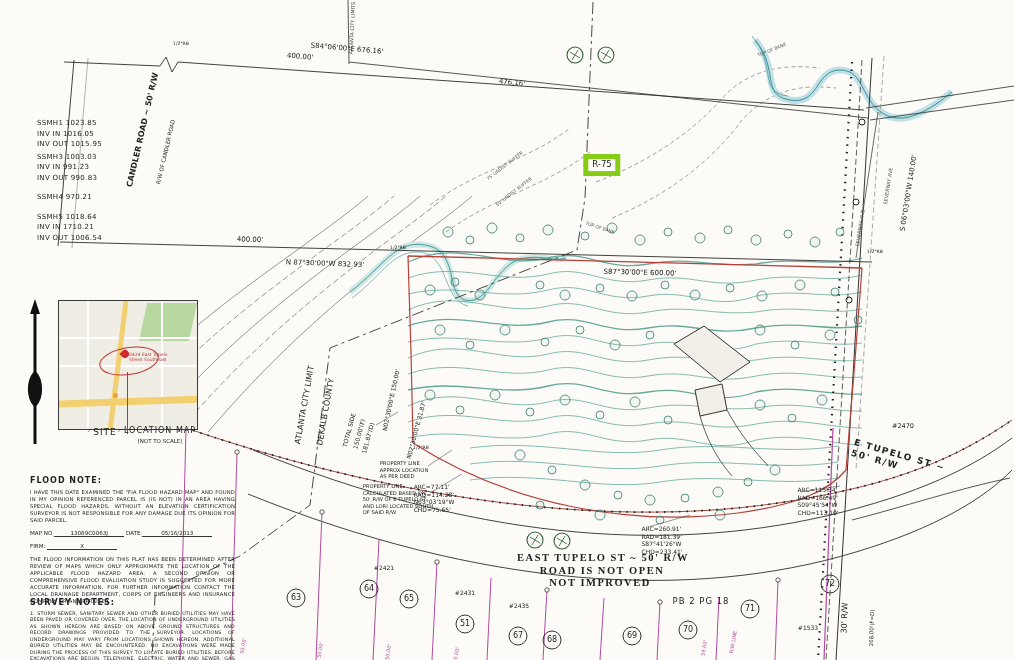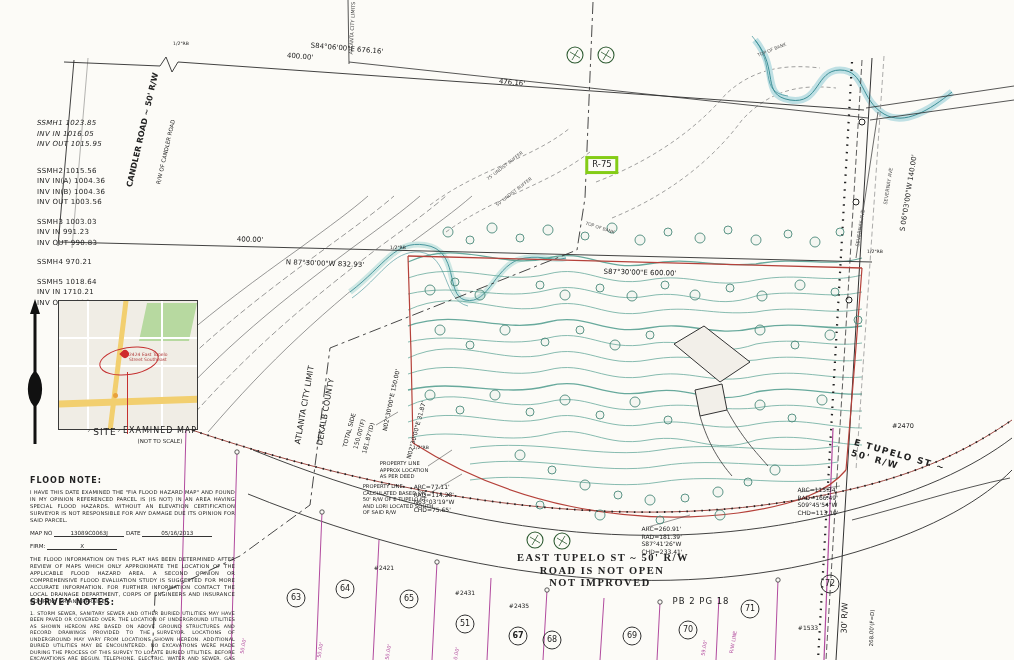--- a/index.html
+++ b/index.html
@@ -1,21 +1,21 @@
 <!DOCTYPE html>
 <html><head>
 <meta charset="utf-8">
 <style>
   html,body{margin:0;padding:0;}
   .sheet{position:relative;width:1014px;height:660px;background:#fcfbf7;overflow:hidden;
          font-family:"DejaVu Sans",sans-serif;color:#222;}
   svg.draw{position:absolute;left:0;top:0;}
   .lbl{position:absolute;white-space:pre-line;line-height:1.25;transform:translate(-50%,-50%);
        color:#222;pointer-events:none;}
-  .lbl.boxed{border:3px solid #84cc16;padding:0 4px;background:#fcfbf7;line-height:1.4;}
+  .lbl.boxed{border:5px solid #84cc16;padding:0 4px;background:#fcfbf7;line-height:1.4;}
   .lot{position:absolute;width:17px;height:17px;border:1px solid #333;border-radius:50%;
        font-size:8px;line-height:16px;text-align:center;transform:translate(-50%,-50%);}
   .noteblock{position:absolute;font-size:7px;line-height:1.5;letter-spacing:.3px;white-space:pre-line;}
   .paper-note{position:absolute;width:205px;}
   .paper-note h4{margin:0 0 4px 0;font-size:8px;font-weight:700;letter-spacing:1px;}
   .paper-note p{margin:0 0 6px 0;font-size:5.2px;line-height:1.35;text-align:justify;letter-spacing:.2px;}
   .blankrow{font-size:5.6px;margin:2px 0 6px 0;}
   .blankrow .fill{display:inline-block;min-width:70px;border-bottom:.7px solid #333;text-align:center;}
   .inset{position:absolute;left:58px;top:300px;width:138px;height:128px;border:1.5px solid #3a3a3a;
          background:#f0ede5;overflow:hidden;}
@@ -246,26 +246,23 @@
           <line x1="532" y1="545" x2="538" y2="535" stroke="#2f5c33" stroke-width="0.8"></line>
         </g>
         <g>
           <circle cx="562" cy="541" r="8" fill="none" stroke="#2f5c33" stroke-width="1.1"></circle>
           <line x1="557" y1="538" x2="567" y2="544" stroke="#2f5c33" stroke-width="0.8"></line>
           <line x1="559" y1="546" x2="565" y2="536" stroke="#2f5c33" stroke-width="0.8"></line>
         </g>
       </g>
   </svg>
 
-  <div id="ssmh" class="noteblock" style="left:37px;top:118px;"><div style="margin-bottom: 16px; font-style: italic;">SSMH1 1023.85
+  <div id="ssmh" class="noteblock" style="left:37px;top:118px;"><div style="margin-bottom: 2px;">SSMH1 1023.85
 INV IN 1016.05
-INV OUT 1015.95</div><div style="margin-bottom: 9px;">SSMH2 1015.56
-INV IN(A) 1004.36
-INV IN(B) 1004.36
-INV OUT 1003.56</div><div style="margin-bottom: 9px;">SSMH3 1003.03
+INV OUT 1015.95</div><div style="margin-bottom: 9px;">SSMH3 1003.03
 INV IN 991.23
 INV OUT 990.83</div><div style="margin-bottom: 9px;">SSMH4 970.21</div><div style="margin-bottom: 9px;">SSMH5 1018.64
 INV IN 1710.21
 INV OUT 1006.54</div></div>
 
   <svg class="narrow" width="22" height="152">
     <path d="M11,3 L6,18 L9.5,18 L9.5,76 C2,84 2,102 9.5,110 L9.5,148 L12.5,148 L12.5,110 C20,102 20,84 12.5,76 L12.5,18 L16,18 Z" fill="#111"></path>
   </svg>
 
   <div class="inset">
@@ -277,21 +274,21 @@
     <div class="road-y1"></div>
     <div class="road-y2"></div>
     <div class="ellipse"></div>
     <div class="pin"></div>
     <div class="pintext">2424 East Tupelo
 Street Southeast</div>
     <div style="position:absolute;left:54px;top:92px;width:5px;height:5px;border-radius:50%;background:#e8a13c;"></div>
   </div>
   <div class="redline"></div>
   <div class="lbl" style="left:105px;top:433px;font-size:9px;letter-spacing:1px;">SITE</div>
-  <div class="lbl" style="left:160px;top:431px;font-size:8px;letter-spacing:1px;">EXAMINED MAP</div>
+  <div class="lbl" style="left:160px;top:431px;font-size:8px;letter-spacing:1px;">LOCATION MAP</div>
   <div class="lbl" style="left:160px;top:441px;font-size:5.5px;">(NOT TO SCALE)</div>
 
   <div class="paper-note" style="left:30px;top:476px;">
     <h4>FLOOD NOTE:</h4>
     <p>I HAVE THIS DATE EXAMINED THE "FIA FLOOD HAZARD MAP" AND FOUND IN MY OPINION REFERENCED PARCEL IS (IS NOT) IN AN AREA HAVING SPECIAL FLOOD HAZARDS. WITHOUT AN ELEVATION CERTIFICATION SURVEYOR IS NOT RESPONSIBLE FOR ANY DAMAGE DUE ITS OPINION FOR SAID PARCEL.</p>
     <div class="blankrow">
       <span>MAP NO</span>
       <span class="fill">13089C0063J</span>
       <span>DATE</span>
       <span class="fill">05/16/2013</span>
@@ -372,23 +369,23 @@
       <div class="lbl" style="left: 181px; top: 44px; font-size: 4.6px; transform: translate(-50%, -50%) rotate(0deg);">1/2"RB</div>
       <div class="lbl" style="left: 243px; top: 646px; font-size: 5px; transform: translate(-50%, -50%) rotate(-80deg); color: rgb(177, 74, 158);">50.00'</div>
       <div class="lbl" style="left: 320px; top: 650px; font-size: 5px; transform: translate(-50%, -50%) rotate(-80deg); color: rgb(177, 74, 158);">50.00'</div>
       <div class="lbl" style="left: 388px; top: 652px; font-size: 5px; transform: translate(-50%, -50%) rotate(-80deg); color: rgb(177, 74, 158);">50.00'</div>
       <div class="lbl" style="left: 456px; top: 655px; font-size: 5px; transform: translate(-50%, -50%) rotate(-80deg); color: rgb(177, 74, 158);">50.00'</div>
       <div class="lbl" style="left: 704px; top: 648px; font-size: 5px; transform: translate(-50%, -50%) rotate(-80deg); color: rgb(177, 74, 158);">59.00'</div>
       <div class="lbl" style="left: 733px; top: 642px; font-size: 5px; transform: translate(-50%, -50%) rotate(-80deg); color: rgb(177, 74, 158);">R/W LINE</div>
     </div>
   <div id="lot-layer">
       <div class="lot" style="left: 296px; top: 598px;">63</div>
-      <div class="lot" style="left: 345px; top: 589px;">64</div>
+      <div class="lot" style="left: 369px; top: 589px;">64</div>
       <div class="lot" style="left: 409px; top: 599px;">65</div>
       <div class="lot" style="left: 465px; top: 624px;">51</div>
-      <div class="lot" style="left: 518px; top: 636px; font-weight: bold;">67</div>
+      <div class="lot" style="left: 518px; top: 636px;">67</div>
       <div class="lot" style="left: 552px; top: 640px;">68</div>
       <div class="lot" style="left: 632px; top: 636px;">69</div>
       <div class="lot" style="left: 688px; top: 630px;">70</div>
       <div class="lot" style="left: 750px; top: 609px;">71</div>
       <div class="lot" style="left: 806px; top: 584px; margin-left: 24px;">72</div>
     </div>
 </div>
 
 </body></html>

